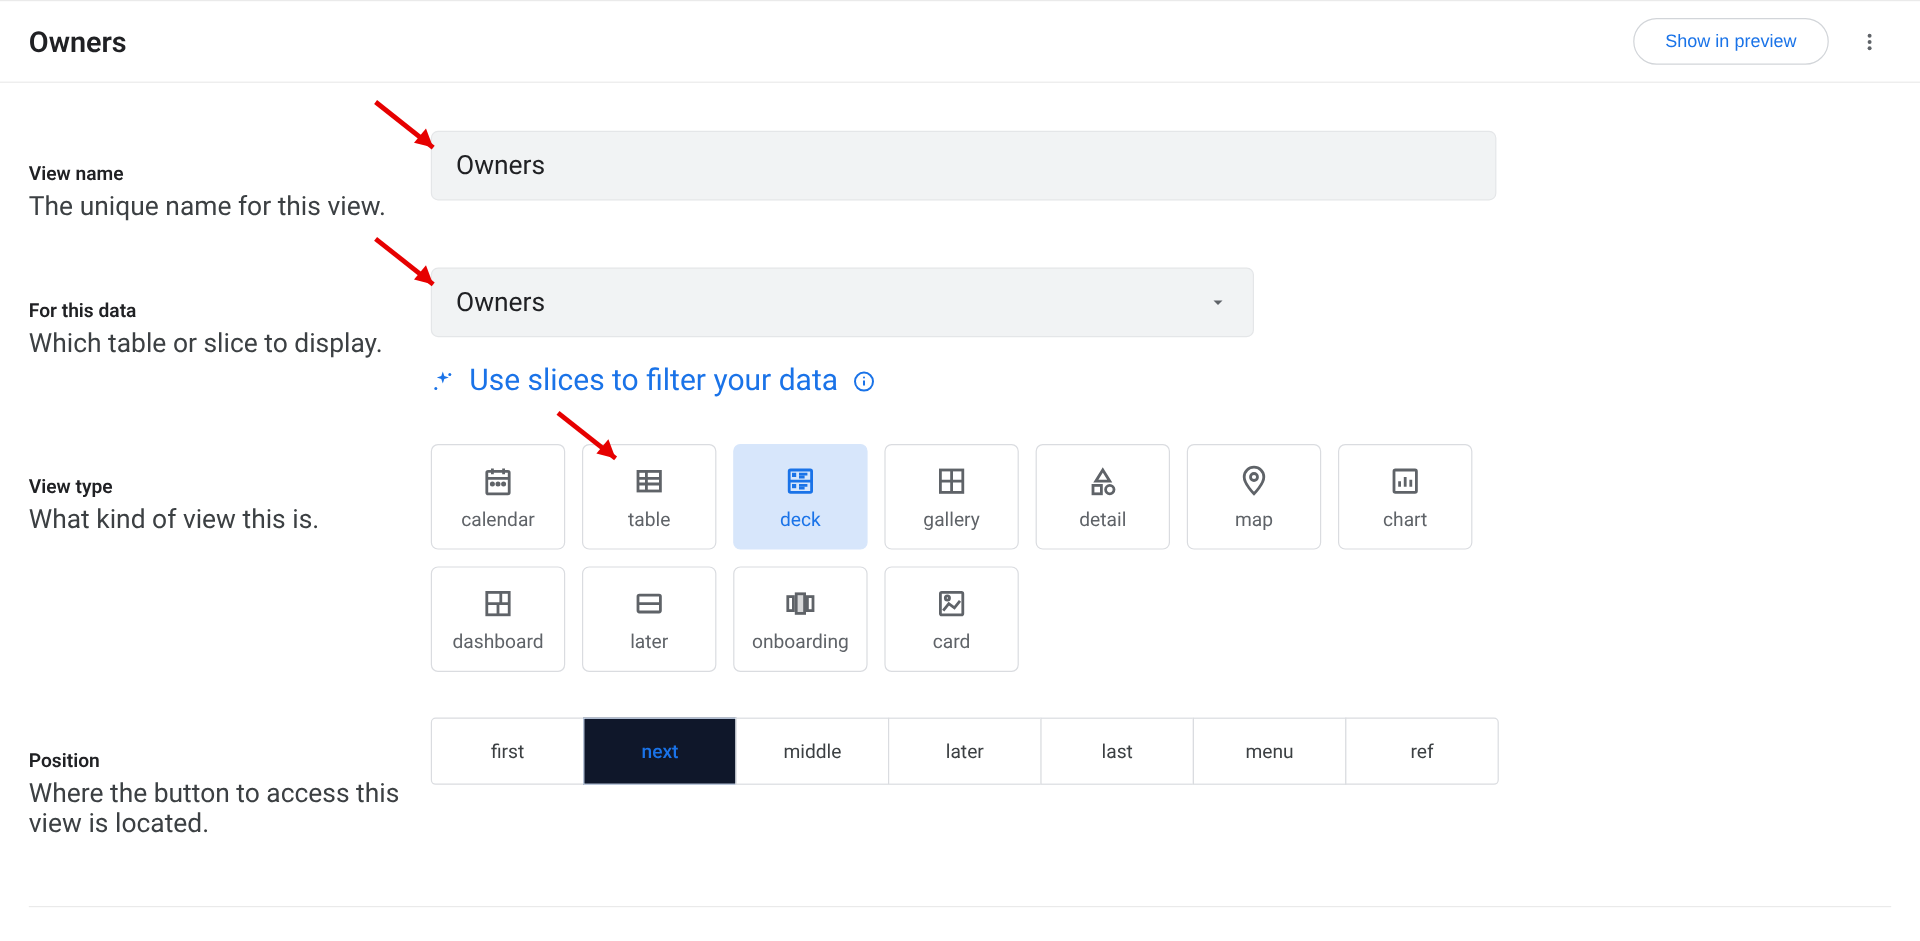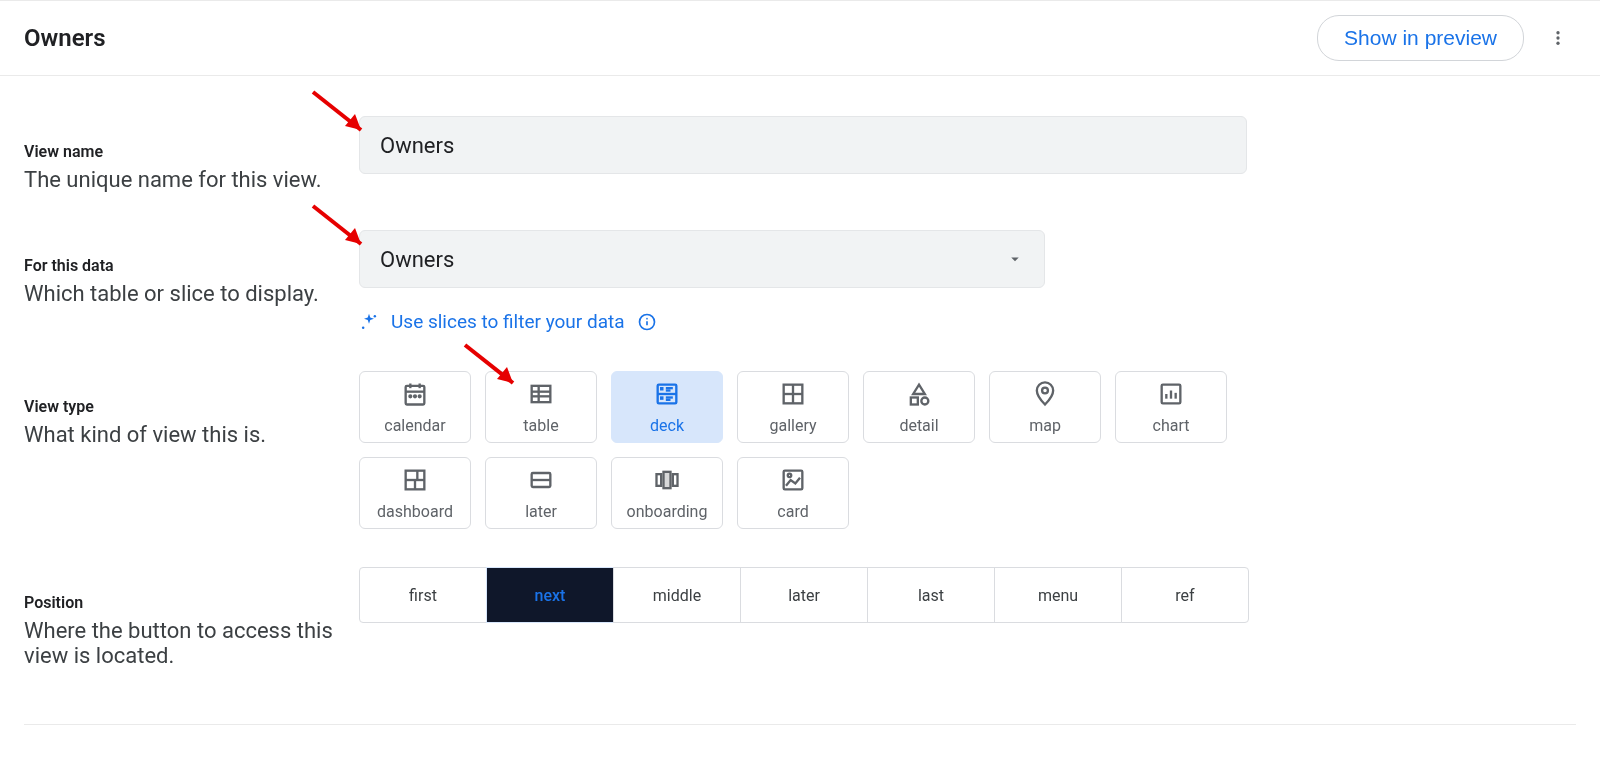--- a/index.html
+++ b/index.html
@@ -29,21 +29,21 @@
     .topbar-right {
       display: flex;
       align-items: center;
       gap: 16px;
     }
     .preview-btn {
       border: 1px solid #d2d5d9;
       border-radius: 22px;
       padding: 10px 26px;
       color: #1a73e8;
-      font-size: 21px;
+      font-size: 15px;
       font-weight: 500;
       background: #fff;
       cursor: pointer;
     }
     .more-btn {
       width: 36px;
       height: 36px;
       display: flex;
       align-items: center;
       justify-content: center;
@@ -106,41 +106,41 @@
     }
     .caret-down {
       color: #5f6368;
     }
     .hint-row {
       display: flex;
       align-items: center;
       gap: 12px;
       margin-top: 22px;
       color: #1a73e8;
-      font-size: 19px;
+      font-size: 25px;
     }
     .hint-link {
       cursor: pointer;
     }
     .sparkle {
       color: #1a73e8;
     }
     .info-icon {
       color: #1a73e8;
       cursor: pointer;
     }
     .viewtype-grid {
       display: flex;
       flex-wrap: wrap;
       gap: 14px;
       width: 880px;
     }
     .vt-tile {
       width: 112px;
-      height: 72px;
+      height: 88px;
       border: 1px solid #dadce0;
       border-radius: 6px;
       display: flex;
       flex-direction: column;
       align-items: center;
       justify-content: center;
       gap: 8px;
       cursor: pointer;
       color: #5f6368;
     }

